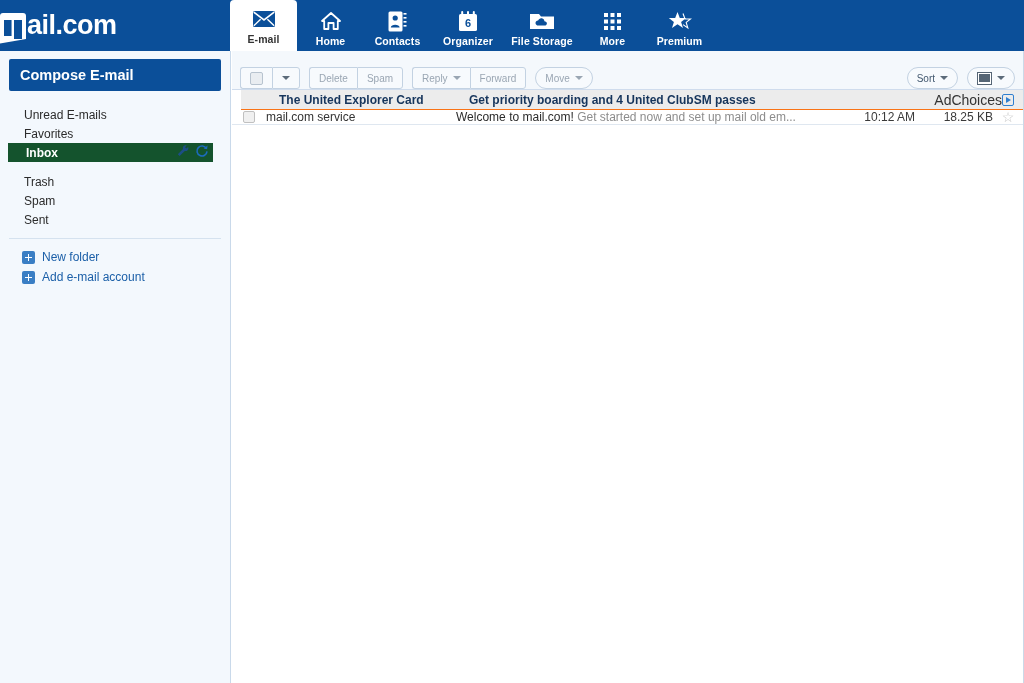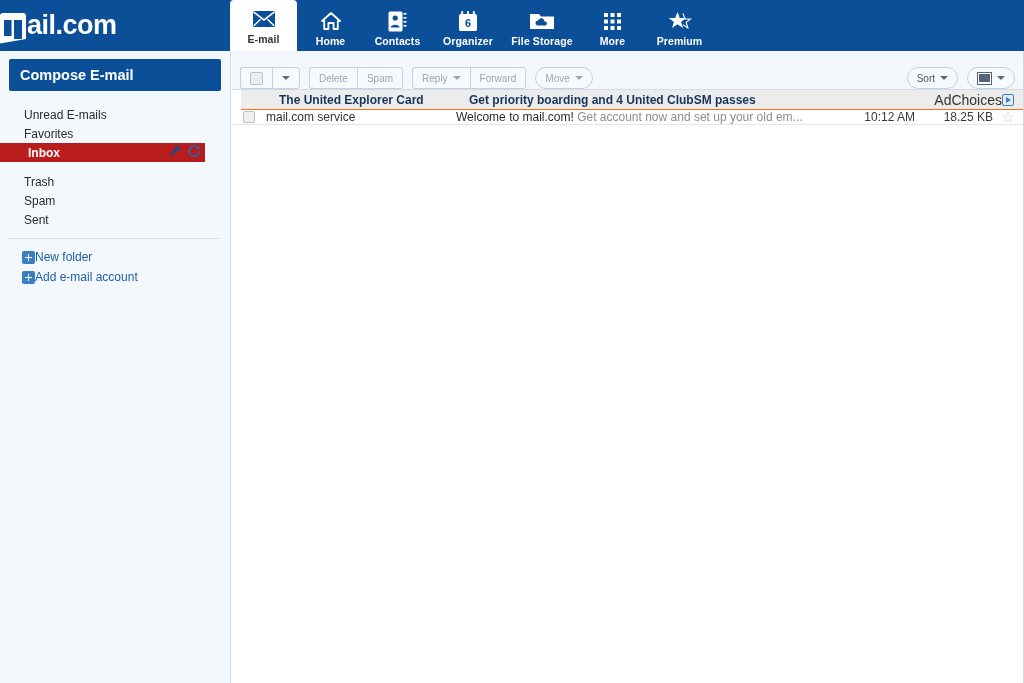--- a/index.html
+++ b/index.html
@@ -76,31 +76,31 @@
   .search-input{
     flex:1; border:none; outline:none; font-size:12px; color:#8a8a8a;
     font-family:"Liberation Sans", sans-serif; background:transparent;
   }
   .folders{ margin-top:14px; }
   .folder{
     height:19px; display:flex; align-items:center; padding-left:24px;
     font-size:12px; color:#2b2b2b; cursor:pointer; position:relative;
   }
   .folder.selected{
-    background:#b91c1c; color:#fff; font-weight:bold;
-    width:205px; padding-left:28px;
+    background:#14532d; color:#fff; font-weight:bold;
+    margin-left:8px; width:205px; padding-left:18px;
   }
   .folder-actions{
     position:absolute; right:4px; top:1px; display:flex; gap:5px; align-items:center;
   }
   .sep{ height:10px; }
   .divider{ margin:9px 9px 0 9px; border-top:1px solid #d5e2ef; }
   .addlink{
     height:20px; display:flex; align-items:center; padding-left:22px;
-    font-size:12px; color:#1b5fa8; cursor:pointer; 
+    font-size:12px; color:#1b5fa8; cursor:pointer; gap:7px;
   }
   .plus-icon{
     width:13px; height:13px; background:#3a7ec4; border-radius:2px;
     position:relative; flex:none;
   }
   .plus-icon::before, .plus-icon::after{
     content:""; position:absolute; background:#fff;
   }
   .plus-icon::before{ left:3px; top:6px; width:7px; height:1.5px; }
   .plus-icon::after{ left:5.75px; top:3px; width:1.5px; height:7px; }
@@ -410,21 +410,21 @@
       </div>
     </div>
 
     <div class="mail-list">
       <div class="mail-row">
         <div class="cell-chk">
           <span class="mail-chk"></span>
         </div>
         <div class="cell-sender">mail.com service</div>
         <div class="cell-subject">
-          <span class="subj">Welcome to mail.com!</span><span class="prev"> Get account now and set up your old em...</span>
+          <span class="subj">Welcome to mail.com!</span><span class="prev"> Get started now and set up mail old em...</span>
         </div>
         <div class="cell-time">10:12 AM</div>
         <div class="cell-size">18.25 KB</div>
         <div class="cell-star">
           <span class="star">☆</span>
         </div>
       </div>
     </div>
 
   </div>

